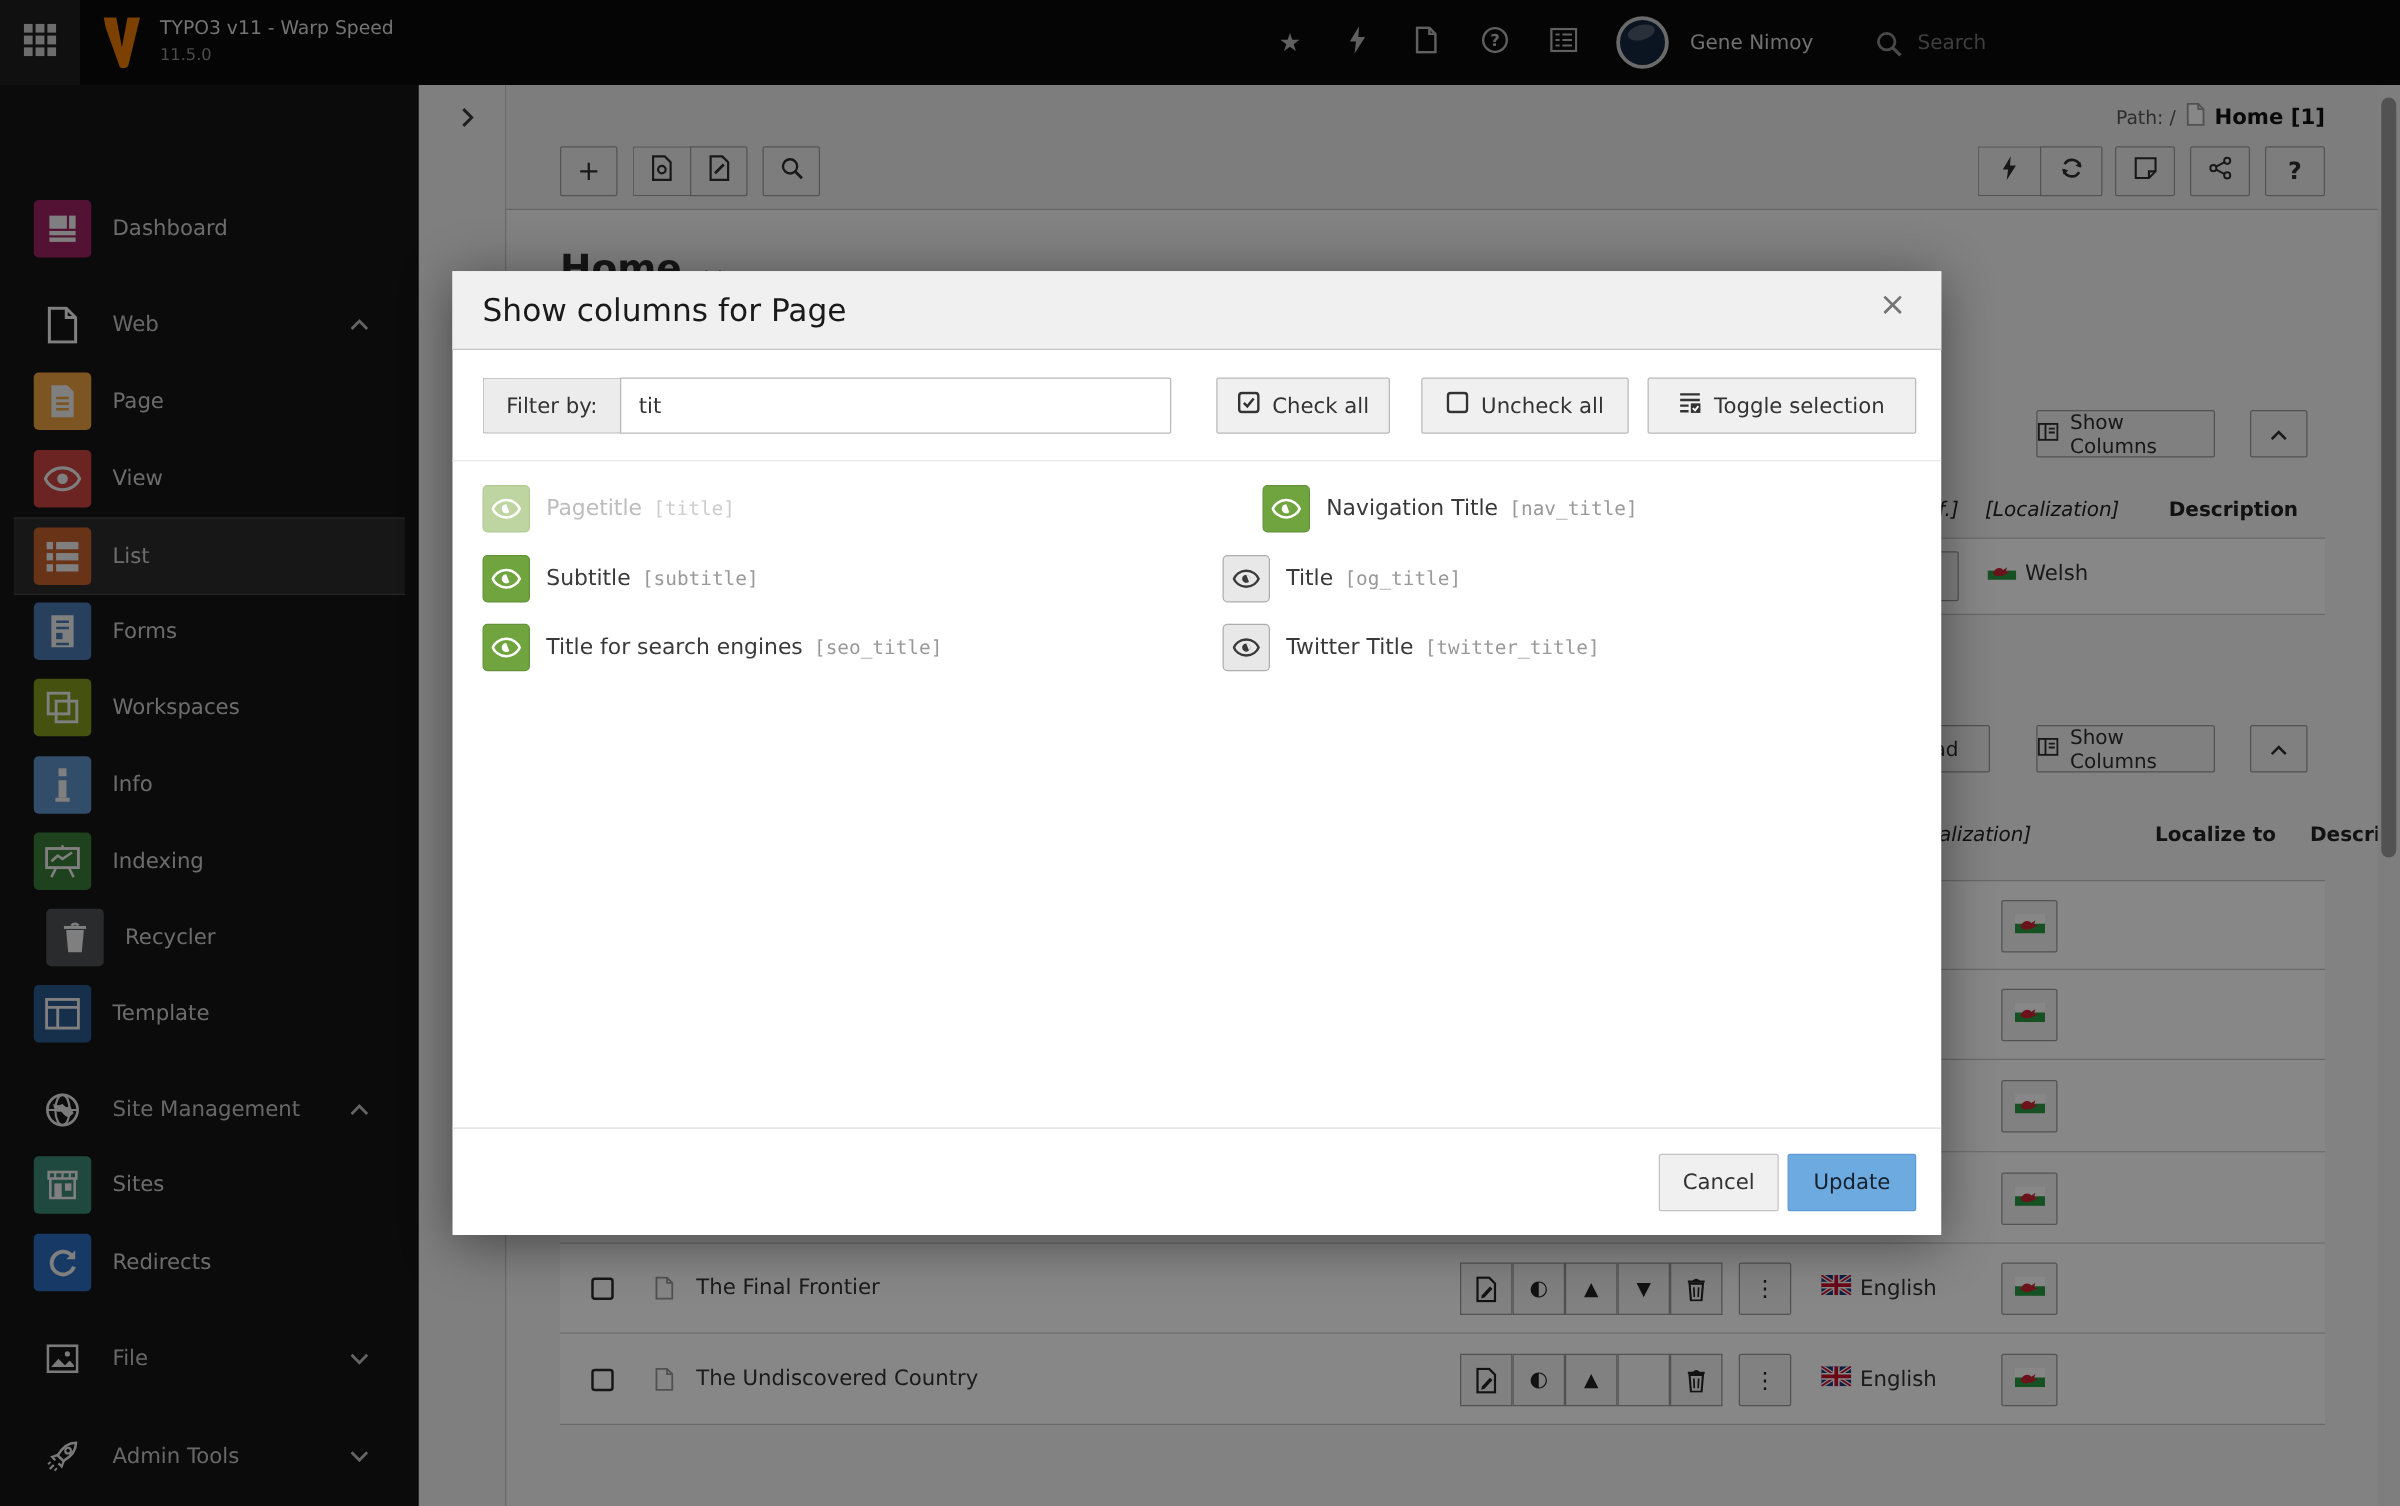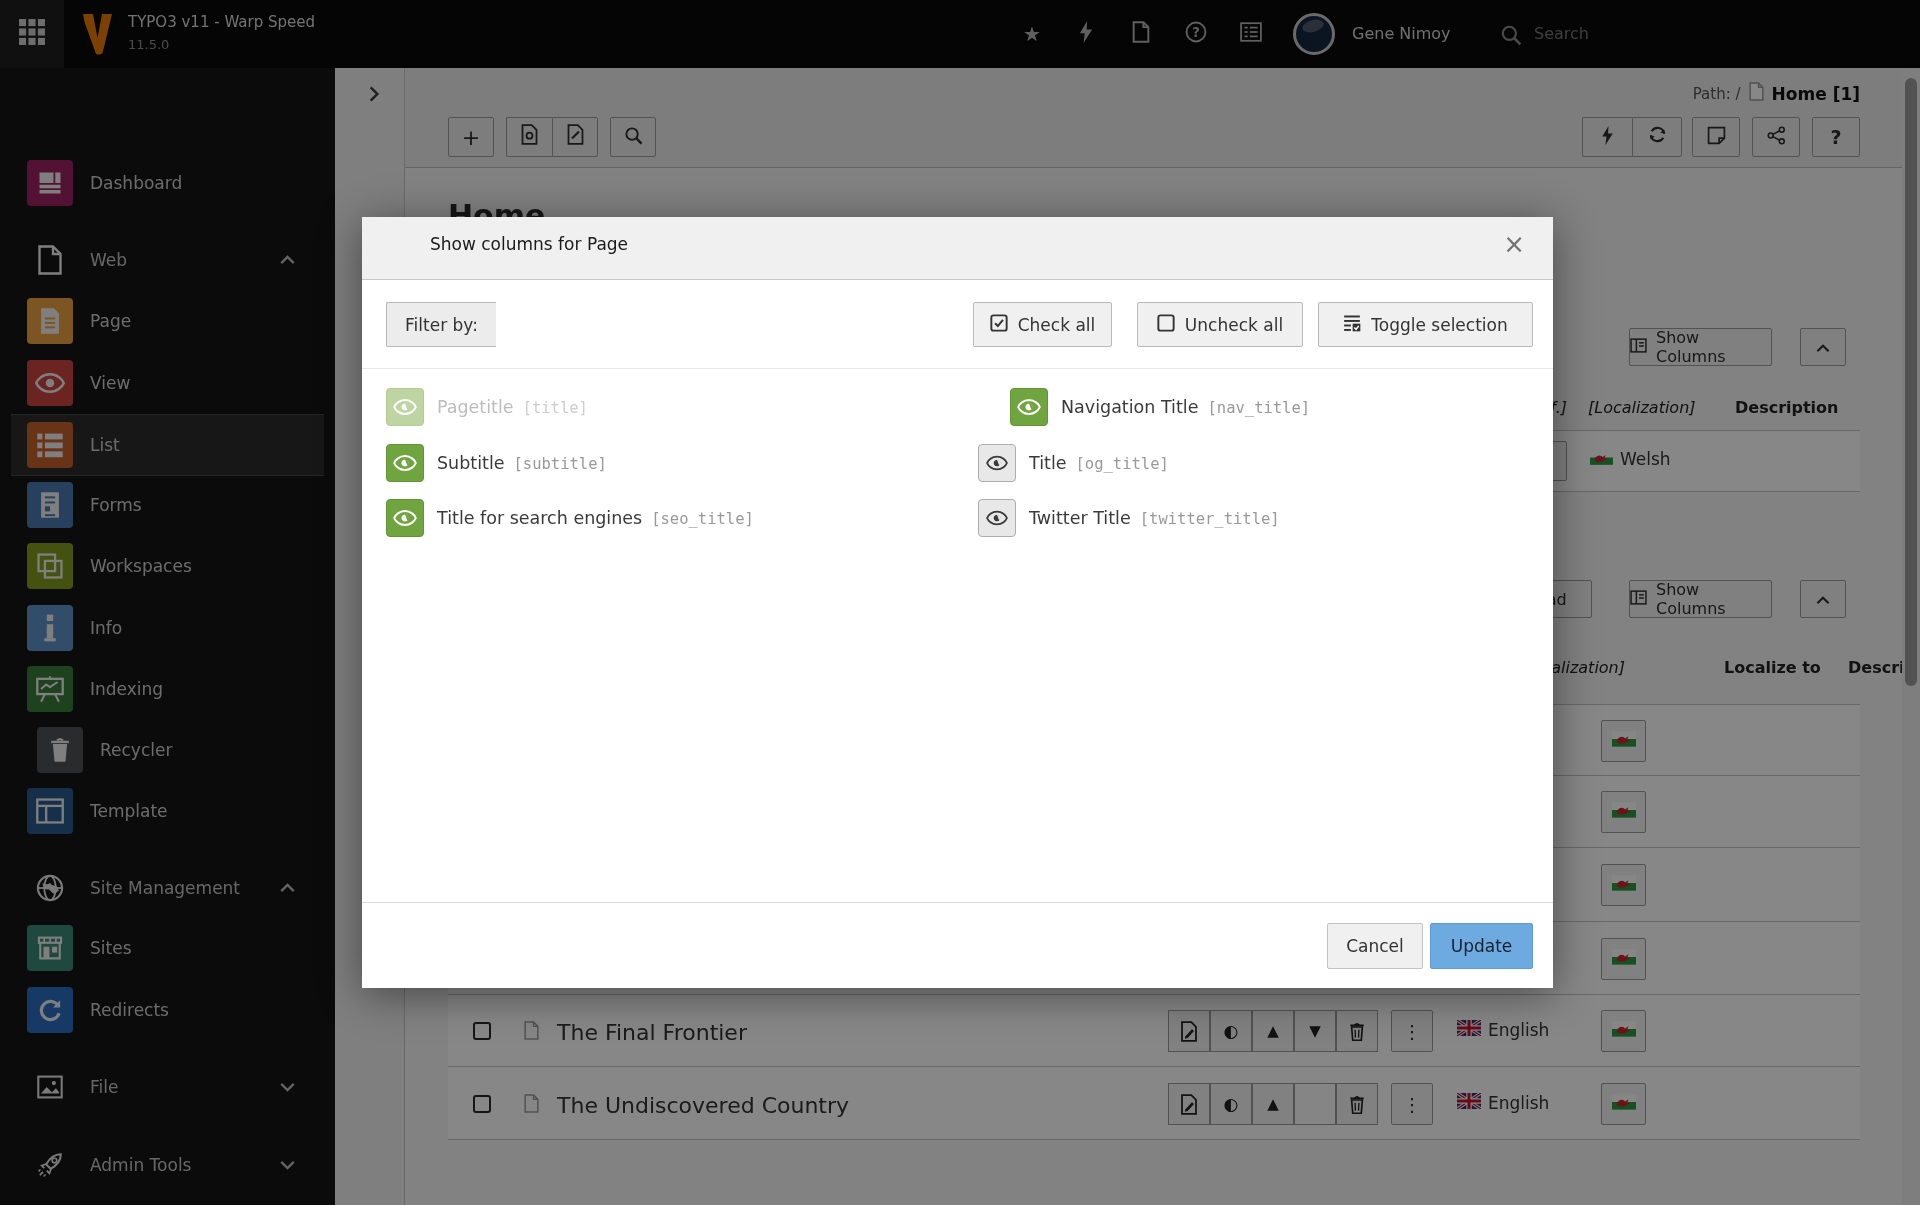--- a/index.html
+++ b/index.html
@@ -44,36 +44,36 @@
   .btn-def{position:absolute;border:1px solid #9b9b9b;border-radius:2px;background:#f1f1f1;color:#2e2e2e;
     font-size:16px;display:flex;align-items:center;justify-content:center;gap:9px;box-sizing:border-box;cursor:pointer;}
   .tbl-headrow{position:absolute;font-size:16px;color:#222;}
   .hd-cell{position:absolute;line-height:45px;white-space:nowrap;}
   .hd-it{font-style:italic;}
   .hd-b{font-weight:bold;}
   .trow{position:absolute;background:#fff;border-bottom:1px solid #c5c5c5;box-sizing:border-box;}
   .trow.first{border-top:1px solid #c5c5c5;}
   .row-cb{position:absolute;width:18px;height:18px;border:2px solid #2b2b2b;border-radius:3px;box-sizing:border-box;cursor:pointer;}
   .page-ico{position:absolute;}
-  .row-title{position:absolute;font-size:22px;color:#333;white-space:nowrap;}
+  .row-title{position:absolute;font-size:17px;color:#333;white-space:nowrap;}
   .ctrl{position:absolute;width:42px;height:42px;border:1px solid #9b9b9b;box-sizing:border-box;background:#f4f4f4;
     display:flex;align-items:center;justify-content:center;color:#222;font-size:15px;cursor:pointer;}
   .ctrl.blank{background:#fbfbfb;cursor:default;}
   .flagbtn{position:absolute;width:45px;height:42px;border:1px solid #9b9b9b;border-radius:2px;background:#f4f4f4;
     display:flex;align-items:center;justify-content:center;box-sizing:border-box;cursor:pointer;}
   .lang{position:absolute;display:flex;align-items:center;gap:7px;font-size:17px;color:#333;}
   
   #scroll-track{position:absolute;left:1902px;top:68px;width:18px;height:1137px;background:#efefef;}
   #scroll-thumb{position:absolute;left:3px;top:10px;width:12px;height:608px;background:#9c9c9c;border-radius:6px;}
   
   #overlay{position:absolute;left:0;top:0;width:1920px;height:1205px;background:rgba(0,0,0,0.47);z-index:50;}
   #modal{position:absolute;left:362px;top:217px;width:1191px;height:771px;background:#fff;z-index:100;
     box-shadow:0 6px 40px rgba(0,0,0,.45);}
   #modal-header{position:absolute;left:0;top:0;right:0;height:63px;background:#f0f0f0;border-bottom:1px solid #c7c7c7;box-sizing:border-box;}
-  #modal-title{position:absolute;left:24px;top:17px;font-size:17px;color:#1a1a1a;margin-left:44px;}
+  #modal-title{position:absolute;left:24px;top:17px;font-size:25px;color:#1a1a1a;}
   #modal-close{position:absolute;right:22px;top:13px;font-size:26px;color:#737373;cursor:pointer;line-height:1;background:none;border:none;font-family:inherit;}
   .ig-addon{position:absolute;left:24px;top:85px;width:110px;height:45px;background:#ececec;border:1px solid #b9b9b9;
     border-right:none;border-radius:2px 0 0 2px;box-sizing:border-box;font-size:17px;color:#333;
     display:flex;align-items:center;justify-content:center;}
   #filter-input{position:absolute;left:134px;top:85px;width:441px;height:45px;border:1px solid #b9b9b9;border-radius:0 2px 2px 0;
     box-sizing:border-box;font-size:17px;color:#333;padding:0 14px;font-family:inherit;outline:none;background:#fff;}
   .mbtn{position:absolute;top:85px;height:45px;border:1px solid #b9b9b9;border-radius:2px;background:#f0f0f0;
     font-size:17px;color:#333;display:flex;align-items:center;justify-content:center;gap:10px;box-sizing:border-box;cursor:pointer;font-family:inherit;}
   #modal-divider{position:absolute;left:0;top:151px;right:0;height:1px;background:#e8e8e8;}
   .col-item{position:absolute;display:flex;align-items:center;gap:13px;}
@@ -636,20 +636,21 @@
 
   <div id="overlay"></div>
 
   <div id="modal">
     <div id="modal-header">
       <div id="modal-title">Show columns for Page</div>
       <button id="modal-close">×</button>
     </div>
 
     <div class="ig-addon">Filter by:</div>
+    <input id="filter-input" type="text" value="tit" style="">
 
     <button class="mbtn" style="left:611px;width:139px">
       <span><svg width="18" height="18" viewBox="0 0 16 16">
             <rect x="1.2" y="1.2" width="13.6" height="13.6" rx="2" fill="none" stroke="#333" stroke-width="1.7"></rect>
             <polyline points="4.5,8.2 7,10.7 11.5,5.2" fill="none" stroke="#333" stroke-width="1.8"></polyline>
           </svg></span>
       <span>Check all</span>
     </button>
     <button class="mbtn" style="left:775px;width:166px">
       <span><svg width="18" height="18" viewBox="0 0 16 16">

